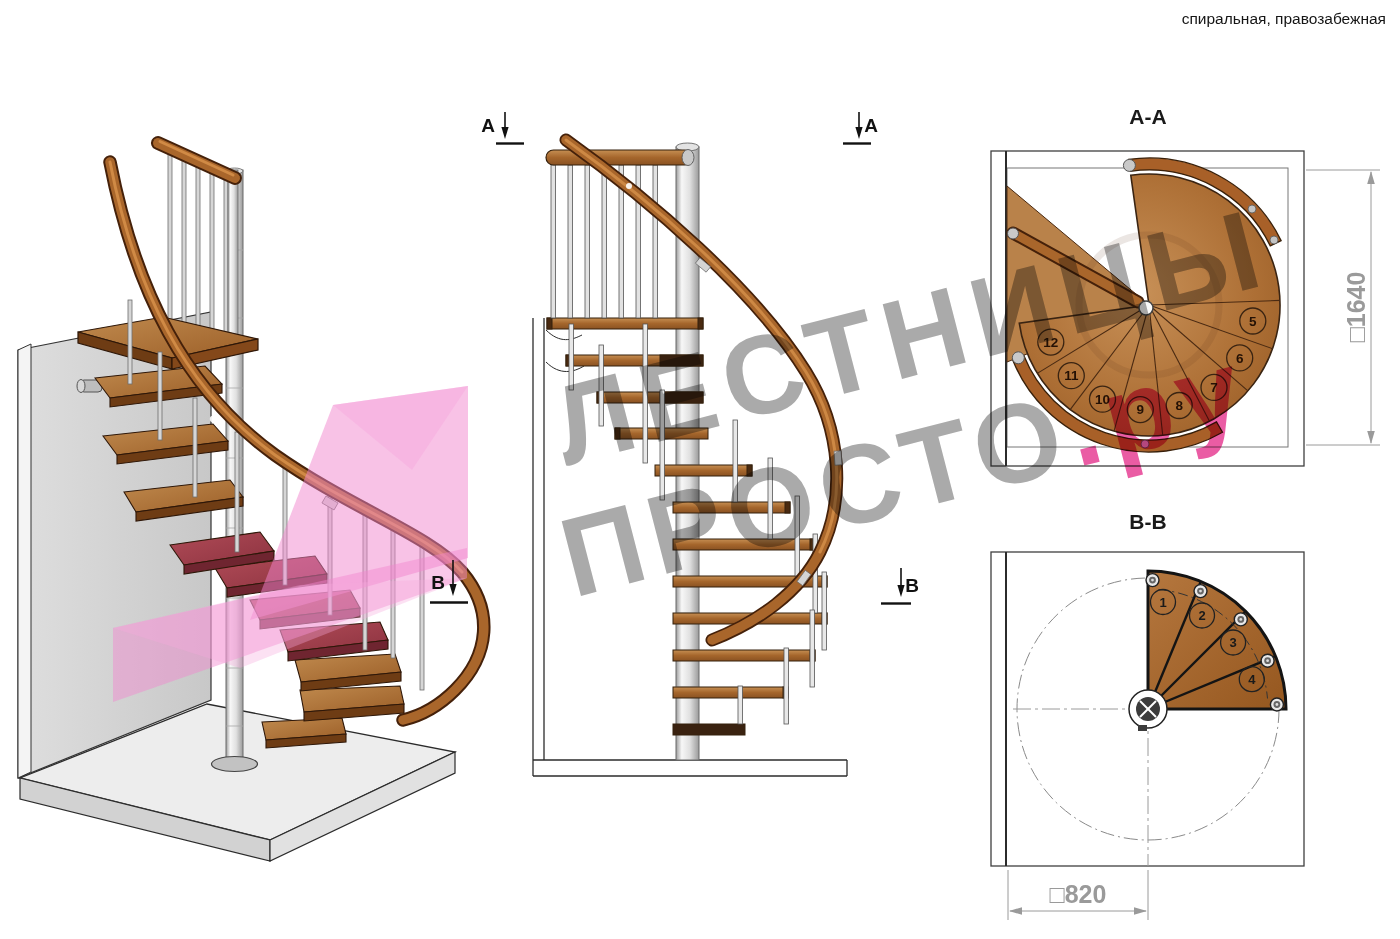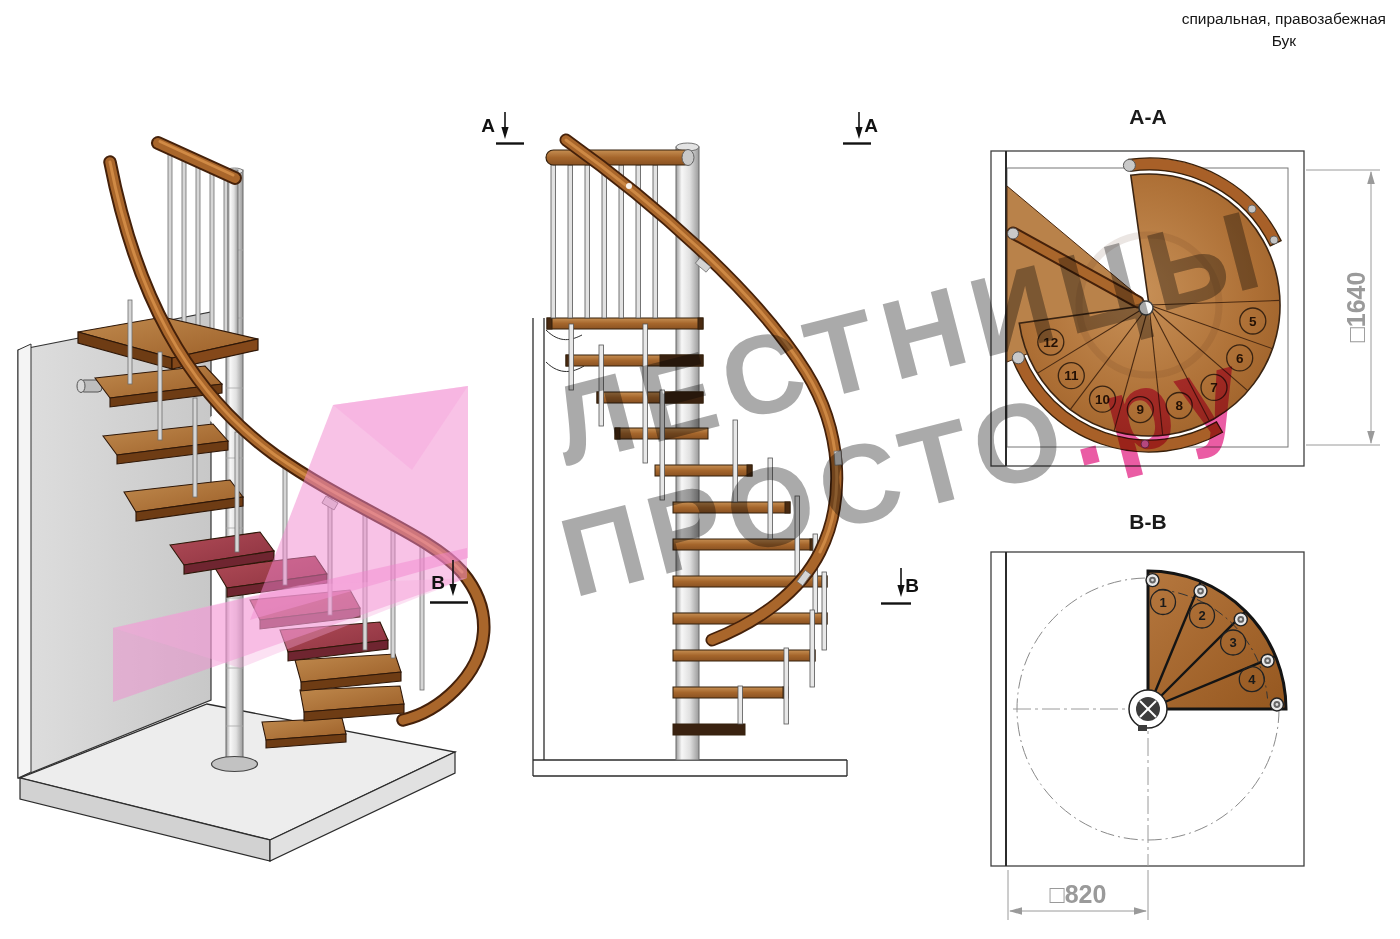--- a/index.html
+++ b/index.html
@@ -1,20 +1,20 @@
 <!DOCTYPE html>
 <html><head>
 <meta charset="utf-8">
 <style>
   html,body{margin:0;padding:0;}
   body{font-family:"Liberation Sans",sans-serif;background:#ffffff;}
   #canvas{position:relative;width:1400px;height:939px;background:#ffffff;overflow:hidden;}
   #drawing{position:absolute;left:0;top:0;}
   svg text{font-family:"Liberation Sans","DejaVu Sans",sans-serif;}
-  .hdr{position:absolute;top:8px;right:14px;text-align:center;font-size:15.5px;
+  .hdr{position:absolute;top:8px;right:14px;text-align:left;font-size:15.5px;
        line-height:21.5px;color:#151515;z-index:30;margin-left:12px;}
   .wm{position:absolute;font-weight:bold;white-space:nowrap;pointer-events:none;
       transform-origin:0 0;transform:rotate(-14.5deg);mix-blend-mode:multiply;z-index:20;}
   .wm1{left:540px;top:366px;font-size:112px;letter-spacing:10px;color:#979797;opacity:.82;}
   .wm2{left:548px;top:498px;font-size:112px;letter-spacing:8px;color:#979797;opacity:.82;}
   .wm2 .pink{color:#e63890;}
 </style>
 </head>
 <body>
 
@@ -480,21 +480,20 @@
       <text x="912" y="592" font-size="19" font-weight="bold" text-anchor="middle">В</text>
       <line x1="901" y1="568" x2="901" y2="588" stroke="#111" stroke-width="1.6"></line>
       <polygon points="901,597 897.4,585 904.6,585"></polygon>
       <line x1="881" y1="603.5" x2="911" y2="603.5" stroke="#111" stroke-width="2.4"></line>
     </g>
   </g>
 </svg>
 
   <div class="hdr">
     <div>спиральная, правозабежная</div>
-    <div>Бук</div>
   </div>
 
   <div class="wm wm1">
     <span>ЛЕСТНИЦЫ</span>
   </div>
   <div class="wm wm2">
     <span>ПРОСТО</span><span class="pink">.ру</span>
   </div>
 </div>
 

